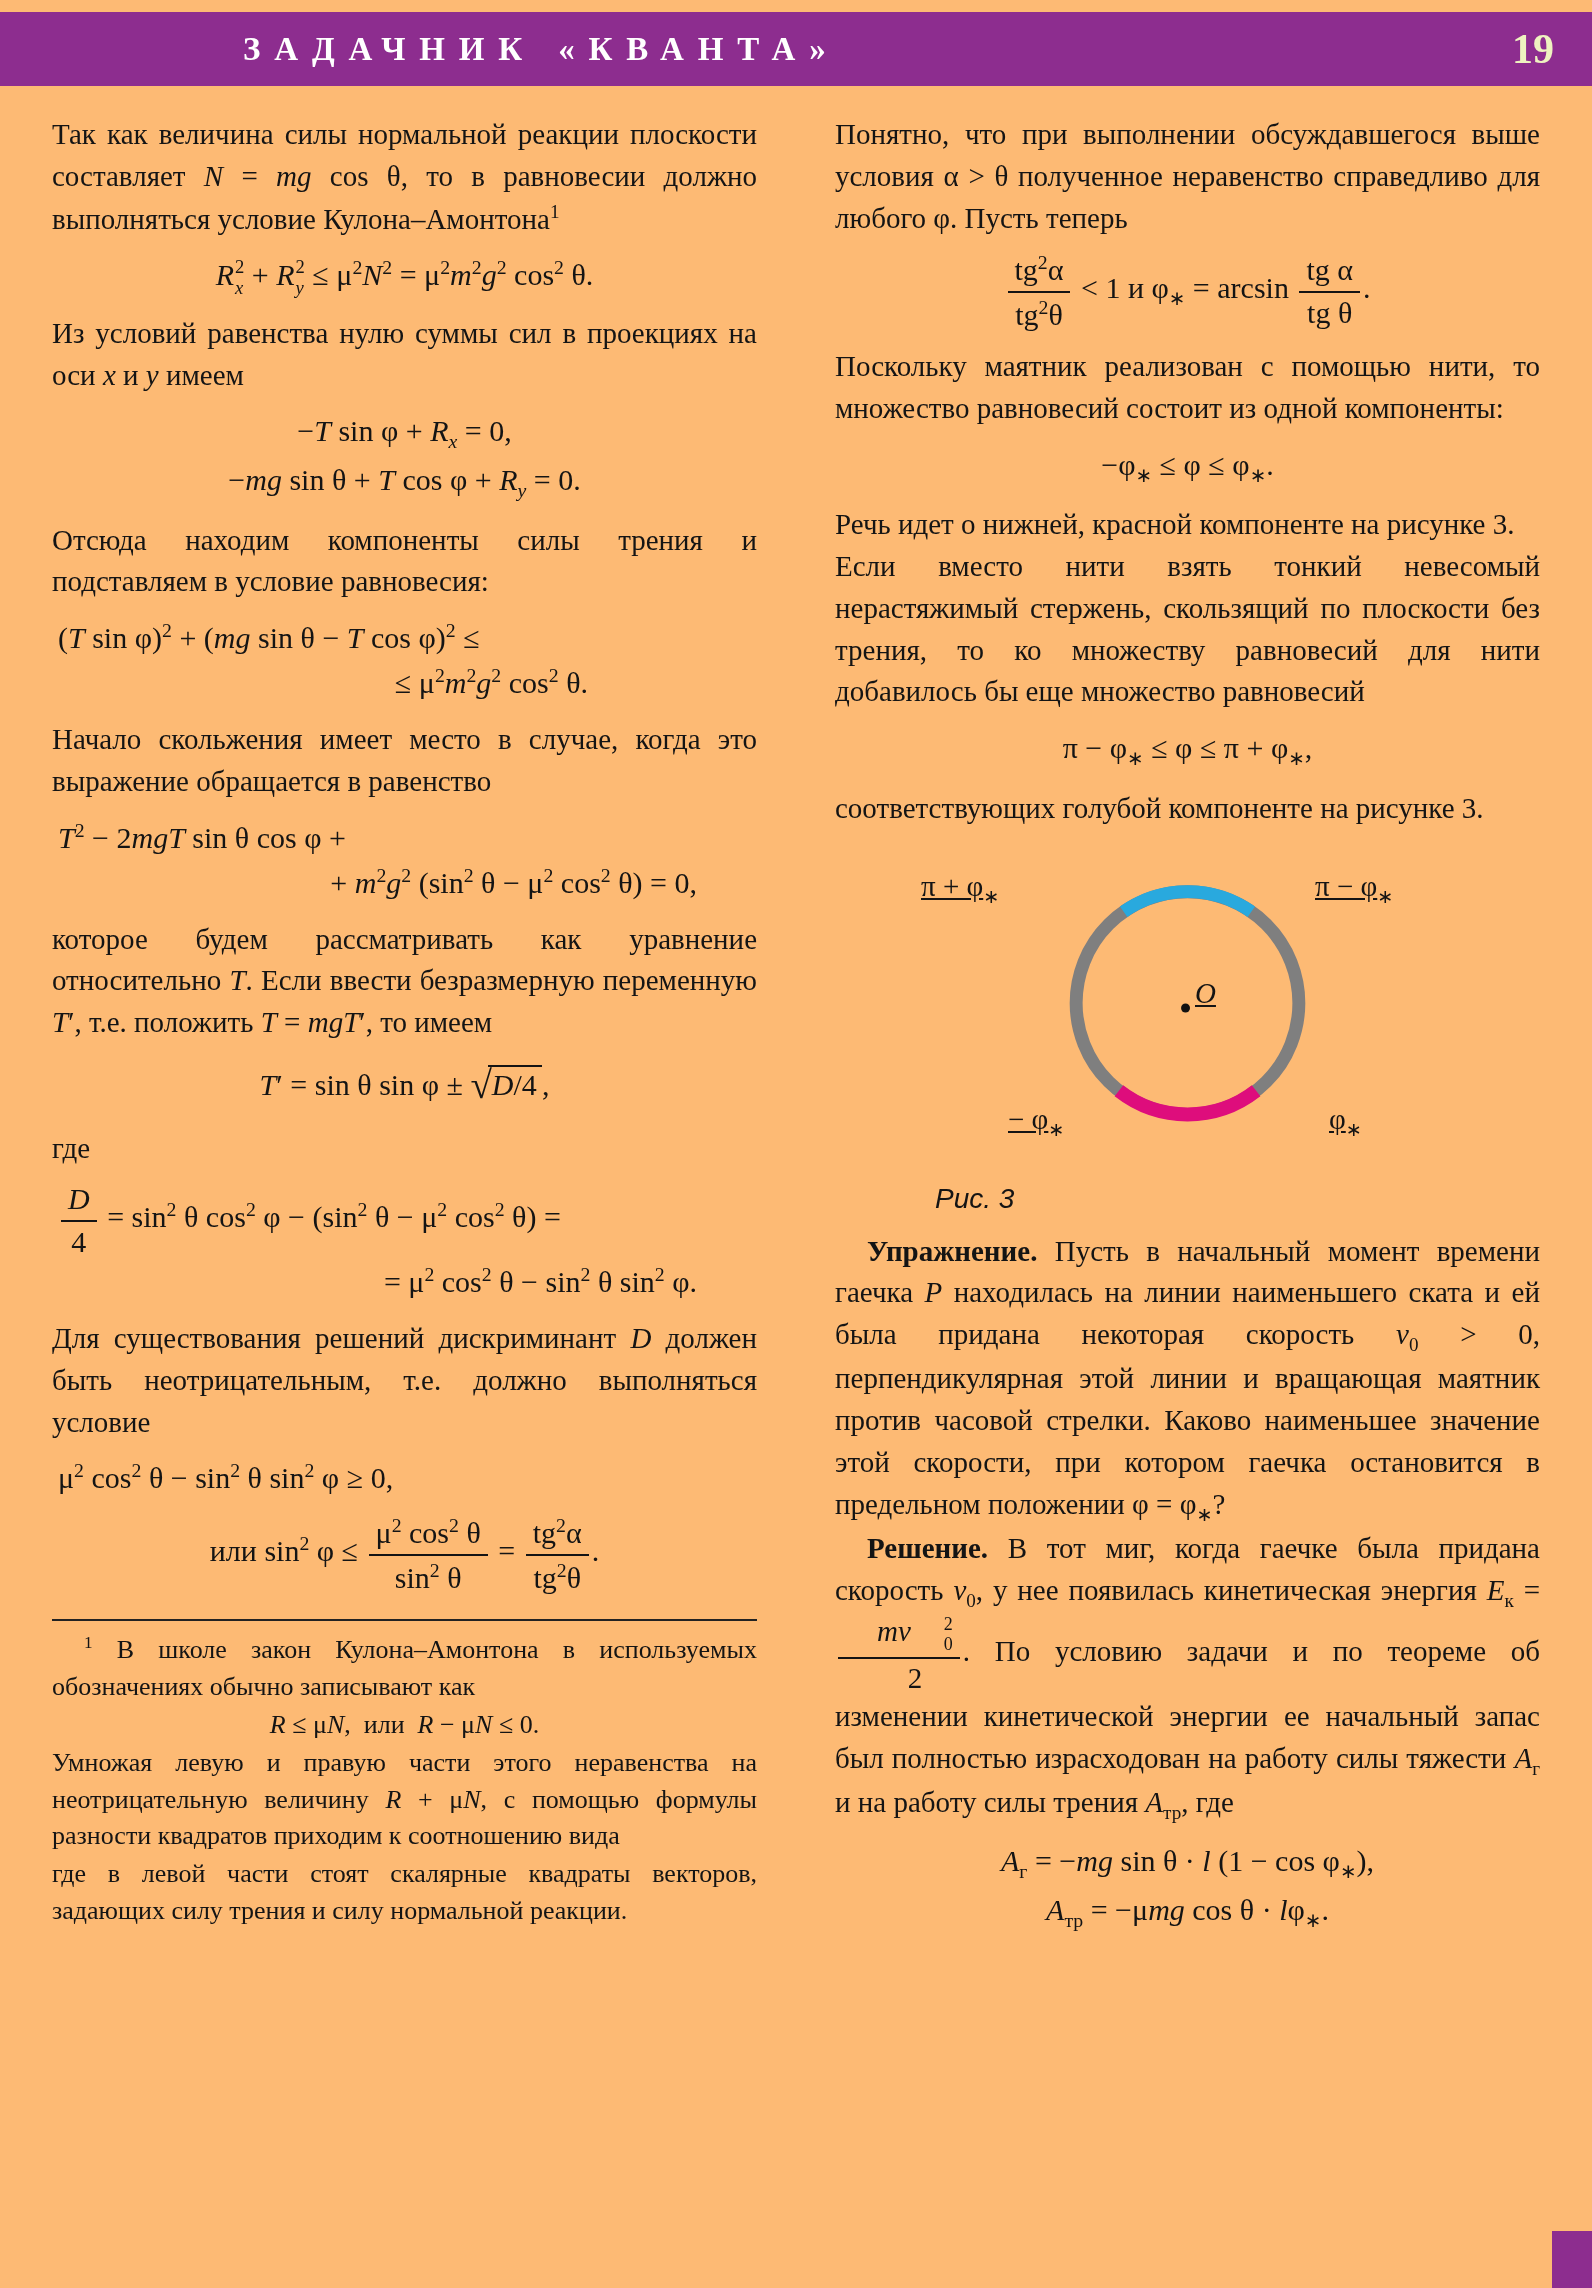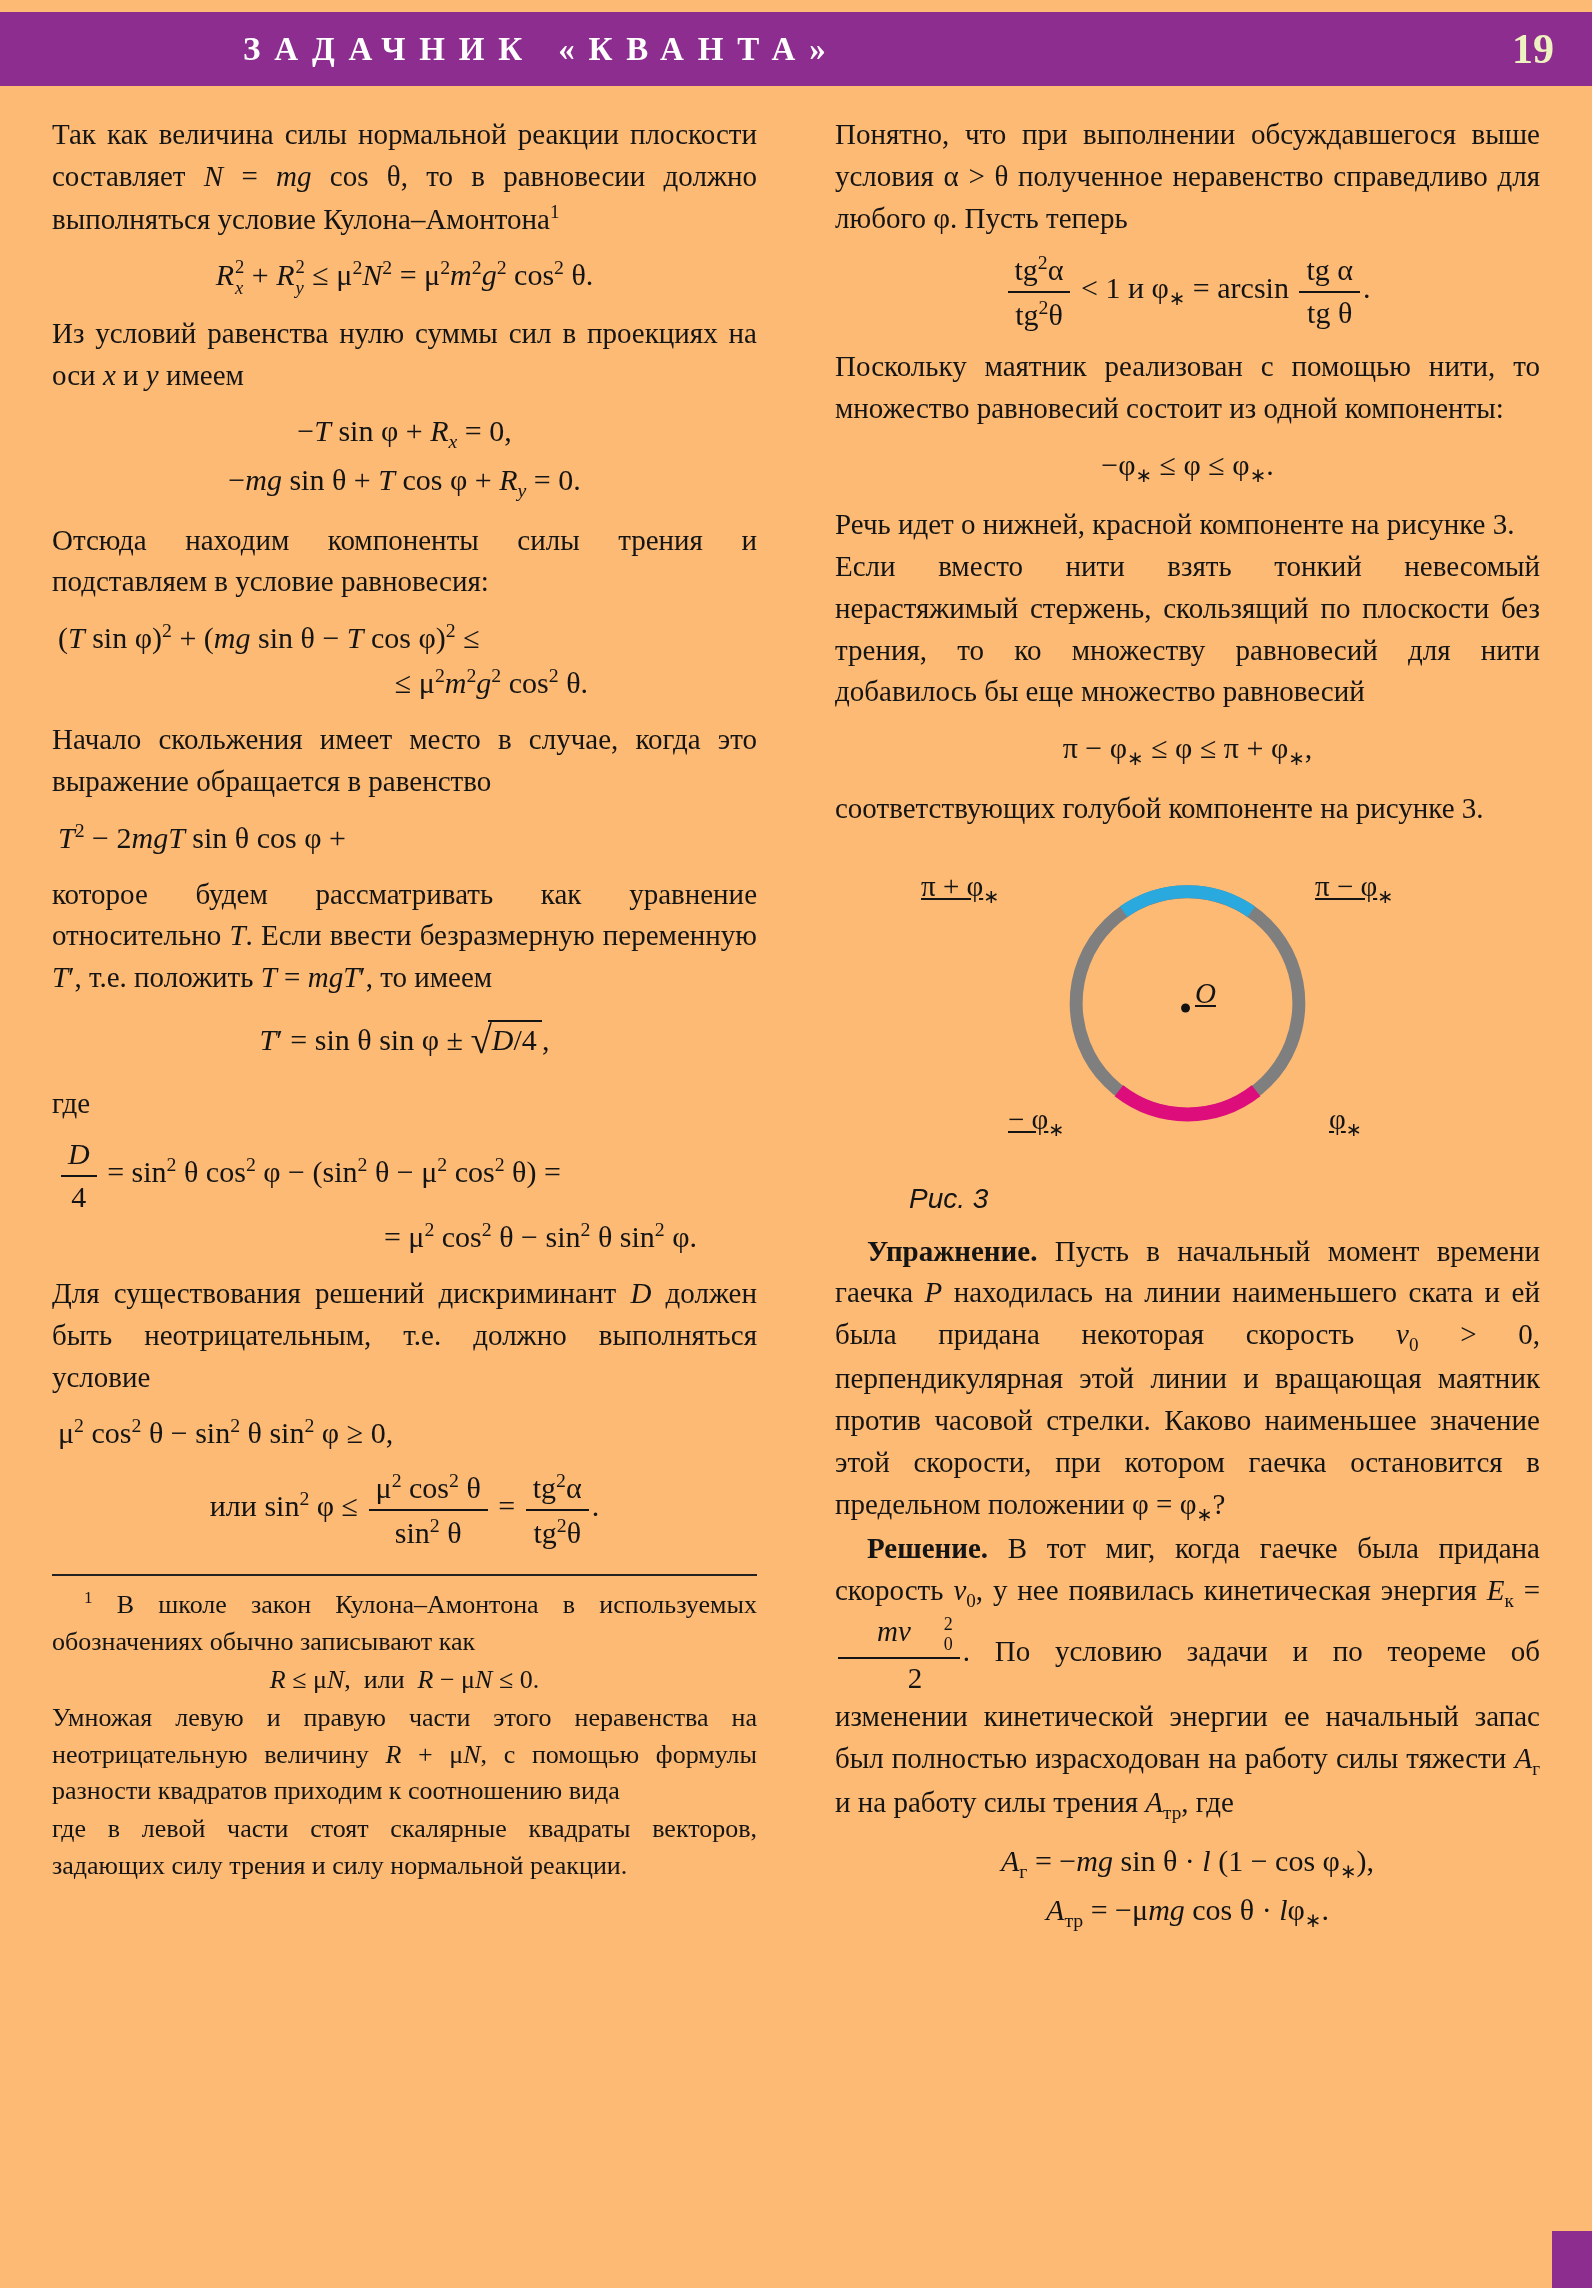--- a/index.html
+++ b/index.html
@@ -89,21 +89,21 @@
   .ring{stroke:var(--ring-gray,#7f7f7f);stroke-width:13;fill:none;}
   .arcb{stroke:var(--arc-blue,#29a9de);stroke-width:13;fill:none;}
   .arcm{stroke:var(--arc-magenta,#de0d7c);stroke-width:14;fill:none;}
   .dot{fill:#111;}
   .figlabel{
     position:absolute;font-size:29px;white-space:nowrap;text-decoration:underline;
   }
   .figcaption{
     font-family:"Liberation Sans",sans-serif;
     font-style:italic;font-size:28px;
-    margin:4px 0 16px 74px;
+    margin:4px 0 16px 100px;
   }
   
   .corner{
     position:absolute;right:0;bottom:0;
     width:40px;height:58px;
     background:var(--header-bar,#8d2d8f);
   }
 </style>
 </head>
 <body>
@@ -128,20 +128,21 @@
         <div class="para">Из условий равенства нулю суммы сил в проекциях на оси <i>x</i> и <i>y</i> имеем</div>
         <div class="formula">−<i>T</i> sin φ + <i>R</i><sub><i>x</i></sub> = 0,<br>−<i>mg</i> sin θ + <i>T</i> cos φ + <i>R</i><sub><i>y</i></sub> = 0.</div>
         <div class="para">Отсюда находим компоненты силы трения и подставляем в условие равновесия:</div>
         <div class="formula">
           <span class="fl al">(<i>T</i> sin φ)<sup>2</sup> + (<i>mg</i> sin θ − <i>T</i> cos φ)<sup>2</sup> ≤</span>
           <span class="fl ar pad170">≤ μ<sup>2</sup><i>m</i><sup>2</sup><i>g</i><sup>2</sup> cos<sup>2</sup> θ.</span>
         </div>
         <div class="para">Начало скольжения имеет место в случае, когда это выражение обращается в равенство</div>
         <div class="formula">
           <span class="fl al"><i>T</i><sup>2</sup> − 2<i>mgT</i> sin θ cos φ +</span>
+          <span class="fl ar pad60">+ <i>m</i><sup>2</sup><i>g</i><sup>2</sup> (sin<sup>2</sup> θ − μ<sup>2</sup> cos<sup>2</sup> θ) = 0,</span>
         </div>
         <div class="para">которое будем рассматривать как уравнение относительно <i>T</i>. Если ввести безразмерную переменную <i>T</i>′, т.е. положить <i>T</i> = <i>mgT</i>′, то имеем</div>
         <div class="formula"><i>T</i>′ = sin θ sin φ ± <span class="rad">√</span><span class="radarg"><i>D</i>/4</span>,</div>
         <div class="para">где</div>
         <div class="formula">
           <span class="fl al"><span class="frac"><span class="num"><i>D</i></span><span class="den">4</span></span> = sin<sup>2</sup> θ cos<sup>2</sup> φ − (sin<sup>2</sup> θ − μ<sup>2</sup> cos<sup>2</sup> θ) =</span>
           <span class="fl ar pad60">= μ<sup>2</sup> cos<sup>2</sup> θ − sin<sup>2</sup> θ sin<sup>2</sup> φ.</span>
         </div>
         <div class="para">Для существования решений дискриминант <i>D</i> должен быть неотрицательным, т.е. должно выполняться условие</div>
         <div class="formula">

